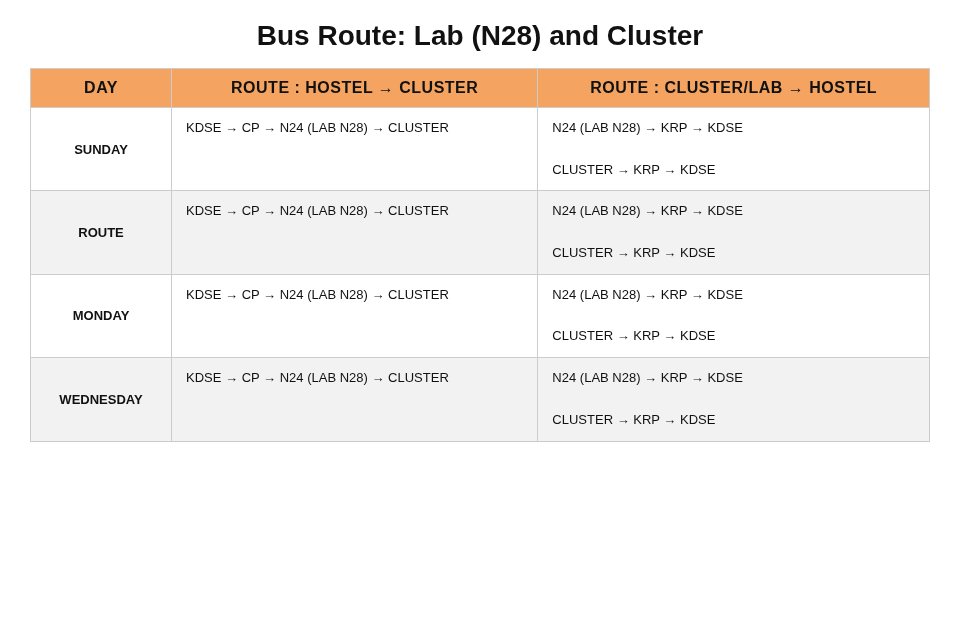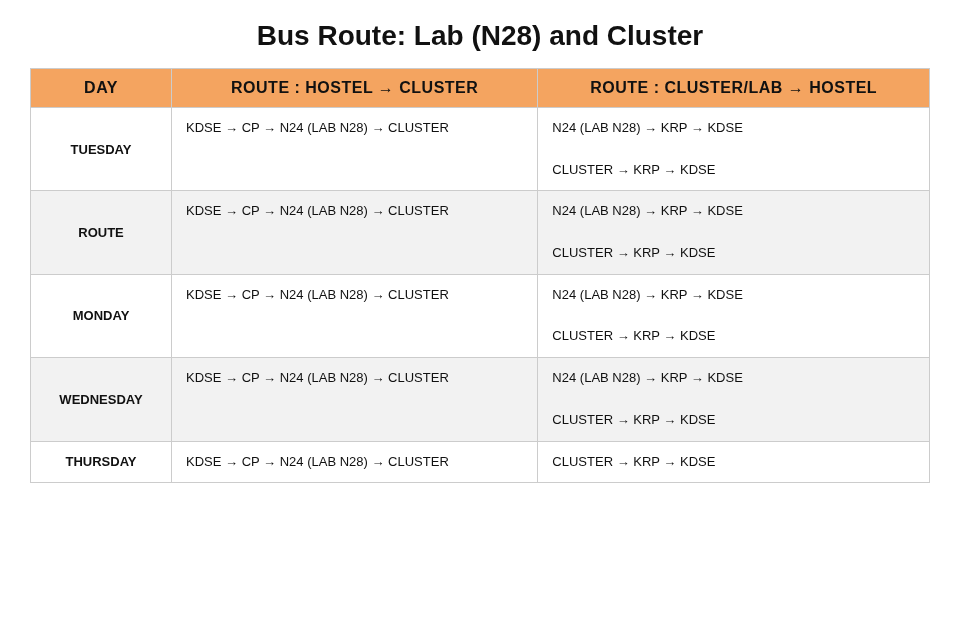--- a/index.html
+++ b/index.html
@@ -83,38 +83,33 @@
 <table>
   <thead>
     <tr>
       <th>DAY</th>
       <th>ROUTE : HOSTEL → CLUSTER</th>
       <th>ROUTE : CLUSTER/LAB → HOSTEL</th>
     </tr>
   </thead>
   <tbody id="table-body">
   <tr>
-        <td>TUESDAY</td>
+        <td>SUNDAY</td>
         <td class="route-cell">KDSE → CP → N24 (LAB N28) → CLUSTER</td>
         <td class="route-cell">N24 (LAB N28) → KRP → KDSE<br><br>CLUSTER → KRP → KDSE</td>
       </tr>
       <tr>
         <td>ROUTE</td>
         <td class="route-cell">KDSE → CP → N24 (LAB N28) → CLUSTER</td>
         <td class="route-cell">N24 (LAB N28) → KRP → KDSE<br><br>CLUSTER → KRP → KDSE</td>
       </tr>
       <tr>
         <td>MONDAY</td>
         <td class="route-cell">KDSE → CP → N24 (LAB N28) → CLUSTER</td>
         <td class="route-cell">N24 (LAB N28) → KRP → KDSE<br><br>CLUSTER → KRP → KDSE</td>
       </tr>
       <tr>
         <td>WEDNESDAY</td>
         <td class="route-cell">KDSE → CP → N24 (LAB N28) → CLUSTER</td>
         <td class="route-cell">N24 (LAB N28) → KRP → KDSE<br><br>CLUSTER → KRP → KDSE</td>
       </tr>
-      <tr>
-        <td>THURSDAY</td>
-        <td class="route-cell">KDSE → CP → N24 (LAB N28) → CLUSTER</td>
-        <td class="route-cell">CLUSTER → KRP → KDSE</td>
-      </tr>
     </tbody>
 </table>
 
 </body></html>

